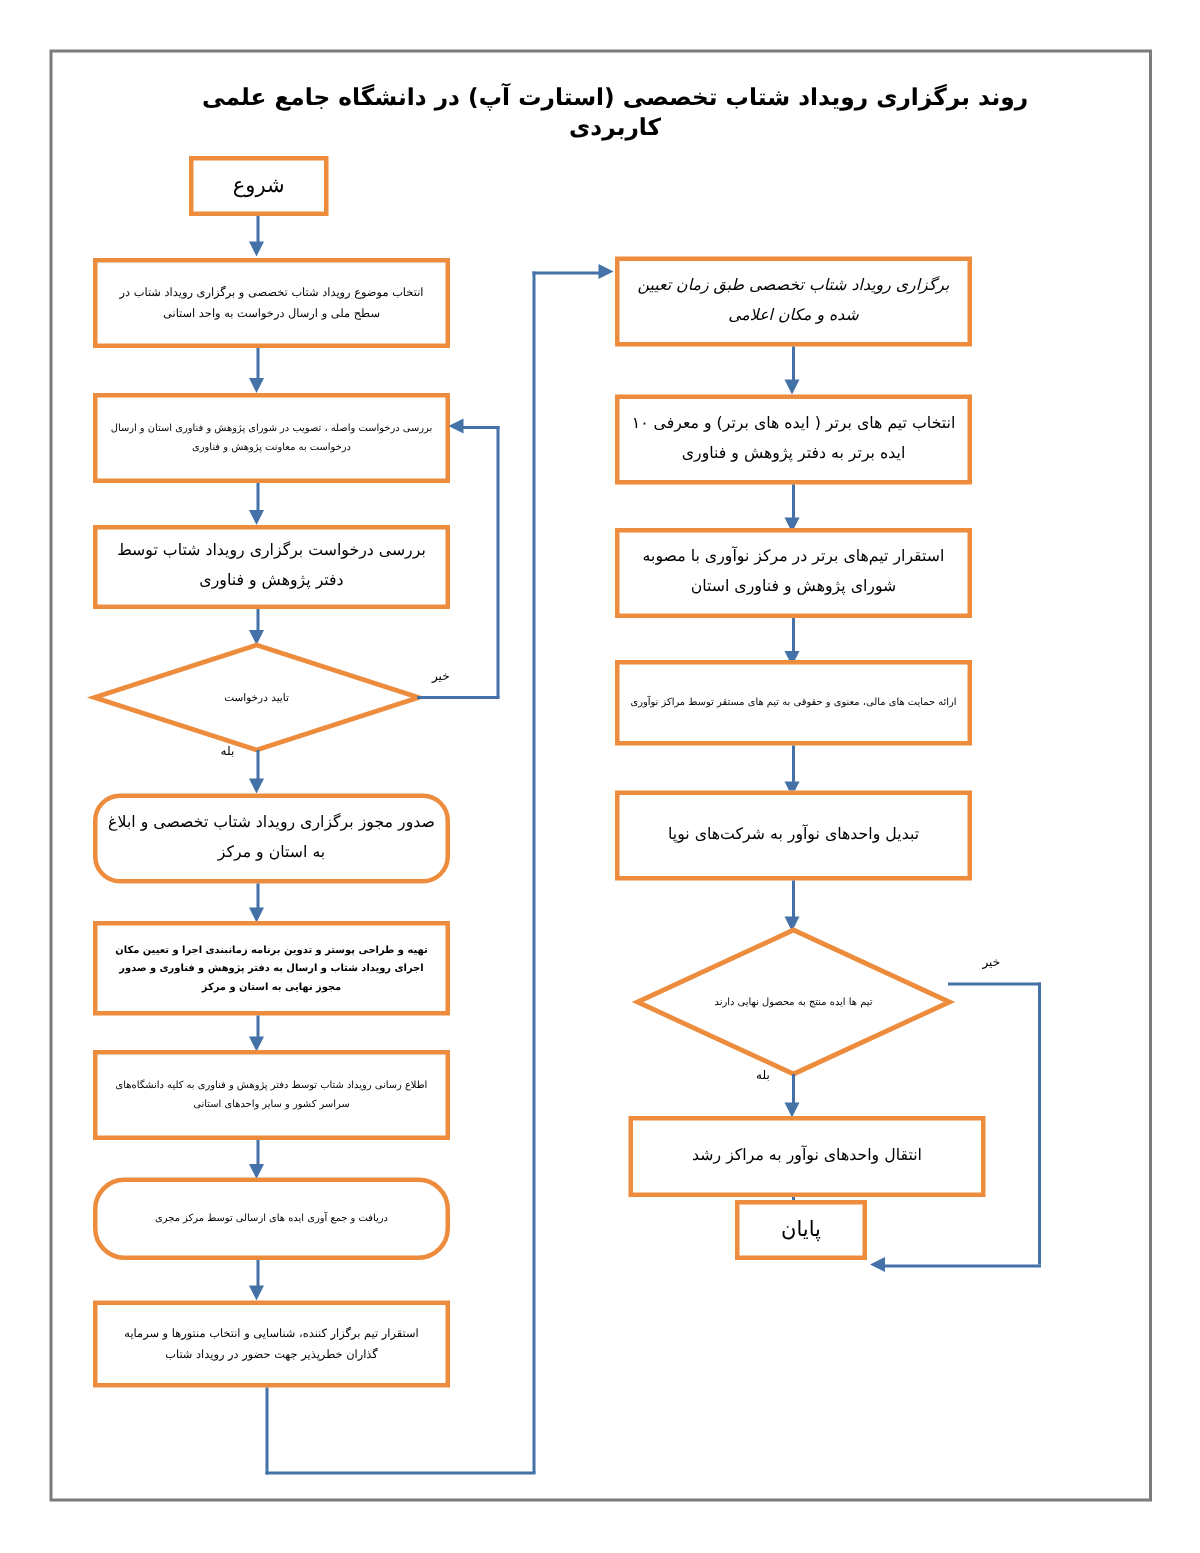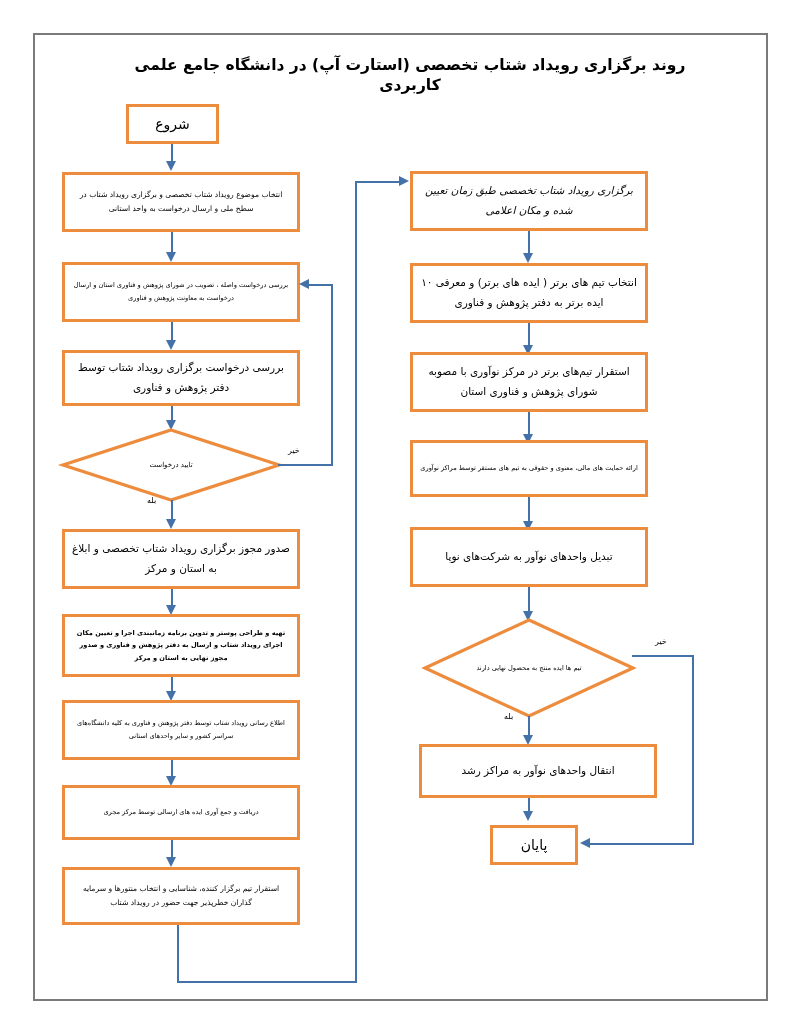--- a/index.html
+++ b/index.html
@@ -94,39 +94,39 @@
 <div class="conn vline" style="left:171px;top:500px;height:22px;"></div>
 <div class="arrow arr-down" style="left:166px;top:519px;"></div>
 <div class="elabel" style="left:147px;top:496px;">بله</div>
 
 <div class="conn hline" style="left:278px;top:464px;width:55px;"></div>
 <div class="conn vline" style="left:331px;top:284px;height:181px;"></div>
 <div class="conn hline" style="left:308px;top:284px;width:25px;"></div>
 <div class="arrow arr-left" style="left:299px;top:279px;"></div>
 <div class="elabel" style="left:288px;top:446px;">خیر</div>
 
-<div class="node f-md" style="left:62px;top:529px;width:238px;height:60px;">
+<div class="node f-md" style="left:62px;top:529px;width:238px;height:60px;border-radius:18px;">
   <span class="txt">صدور مجوز برگزاری رویداد شتاب تخصصی و ابلاغ به استان و مرکز</span>
 </div>
 <div class="conn vline" style="left:171px;top:589px;height:18px;"></div>
 <div class="arrow arr-down" style="left:166px;top:605px;"></div>
 
 <div class="node f-tiny" style="left:62px;top:614px;width:238px;height:63px;font-weight:bold;">
   <span class="txt">تهیه و طراحی پوستر و تدوین برنامه زمانبندی اجرا و تعیین مکان اجرای رویداد شتاب  و ارسال به دفتر پژوهش و فناوری و صدور مجوز نهایی به استان و مرکز</span>
 </div>
 <div class="conn vline" style="left:171px;top:677px;height:16px;"></div>
 <div class="arrow arr-down" style="left:166px;top:691px;"></div>
 
 <div class="node f-tiny" style="left:62px;top:700px;width:238px;height:60px;">
   <span class="txt">اطلاع رسانی رویداد شتاب توسط دفتر پژوهش و فناوری به کلیه دانشگاه‌های سراسر کشور و سایر واحدهای استانی</span>
 </div>
 <div class="conn vline" style="left:171px;top:760px;height:18px;"></div>
 <div class="arrow arr-down" style="left:166px;top:776px;"></div>
 
-<div class="node f-tiny" style="left:62px;top:785px;width:238px;height:55px;">
+<div class="node f-tiny" style="left:62px;top:785px;width:238px;height:55px;border-radius:21px;">
   <span class="txt">دریافت و جمع آوری  ایده های ارسالی توسط مرکز مجری</span>
 </div>
 <div class="conn vline" style="left:171px;top:840px;height:19px;"></div>
 <div class="arrow arr-down" style="left:166px;top:857px;"></div>
 
 <div class="node f-sm" style="left:62px;top:867px;width:238px;height:58px;">
   <span class="txt">استقرار تیم برگزار کننده، شناسایی و انتخاب منتورها و سرمایه گذاران خطرپذیر جهت حضور در رویداد شتاب</span>
 </div>
 
 <div class="conn vline" style="left:177px;top:925px;height:58px;"></div>
@@ -181,15 +181,15 @@
 <div class="conn hline" style="left:589px;top:843px;width:105px;"></div>
 <div class="arrow arr-left" style="left:580px;top:838px;"></div>
 <div class="elabel" style="left:655px;top:637px;">خیر</div>
 
 <div class="node f-md" style="left:419px;top:744px;width:238px;height:54px;">
   <span class="txt">انتقال واحدهای نوآور به مراکز رشد</span>
 </div>
 <div class="conn vline" style="left:528px;top:798px;height:14px;"></div>
 <div class="arrow arr-down" style="left:523px;top:811px;"></div>
 
-<div class="node f-lg" style="left:490px;top:825px;width:88px;height:40px;">
+<div class="node f-lg" style="left:490px;top:800px;width:88px;height:40px;">
   <span class="txt">پایان</span>
 </div>
 
 </body></html>

